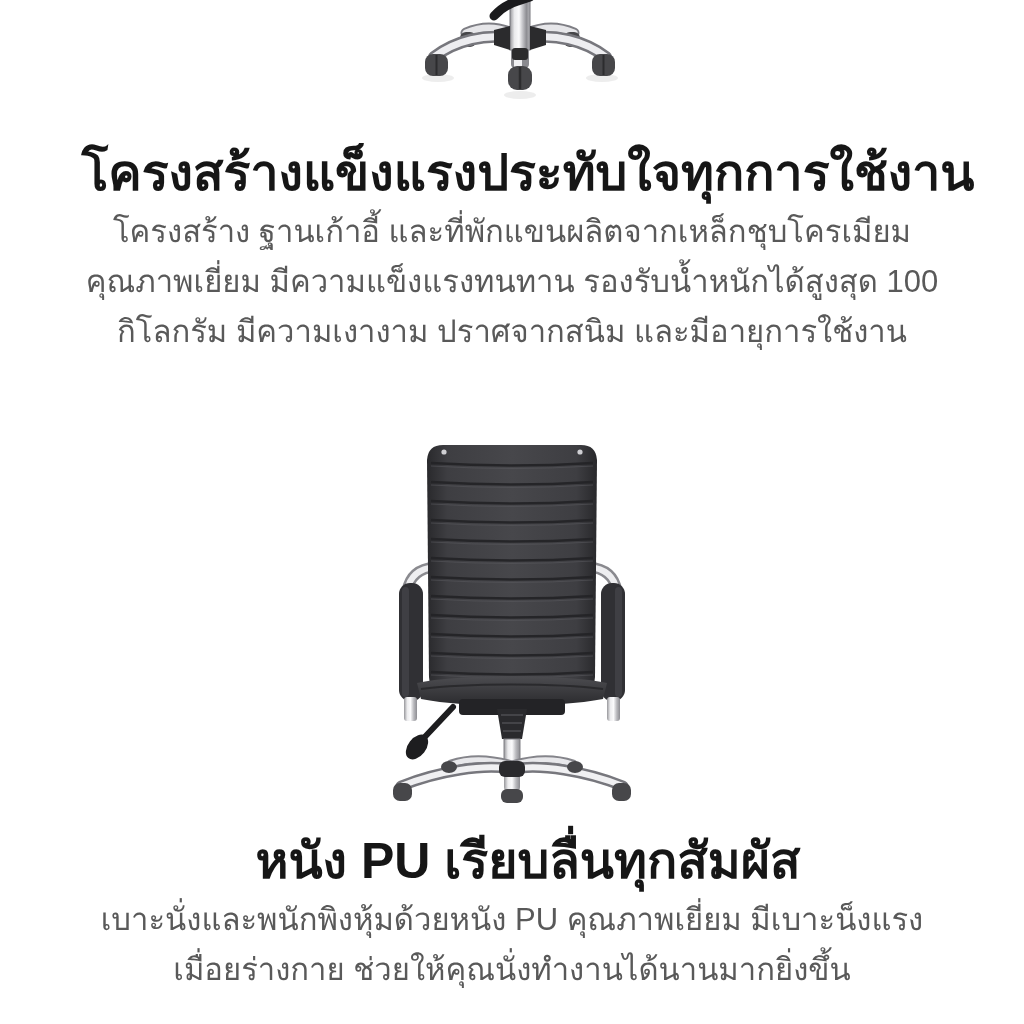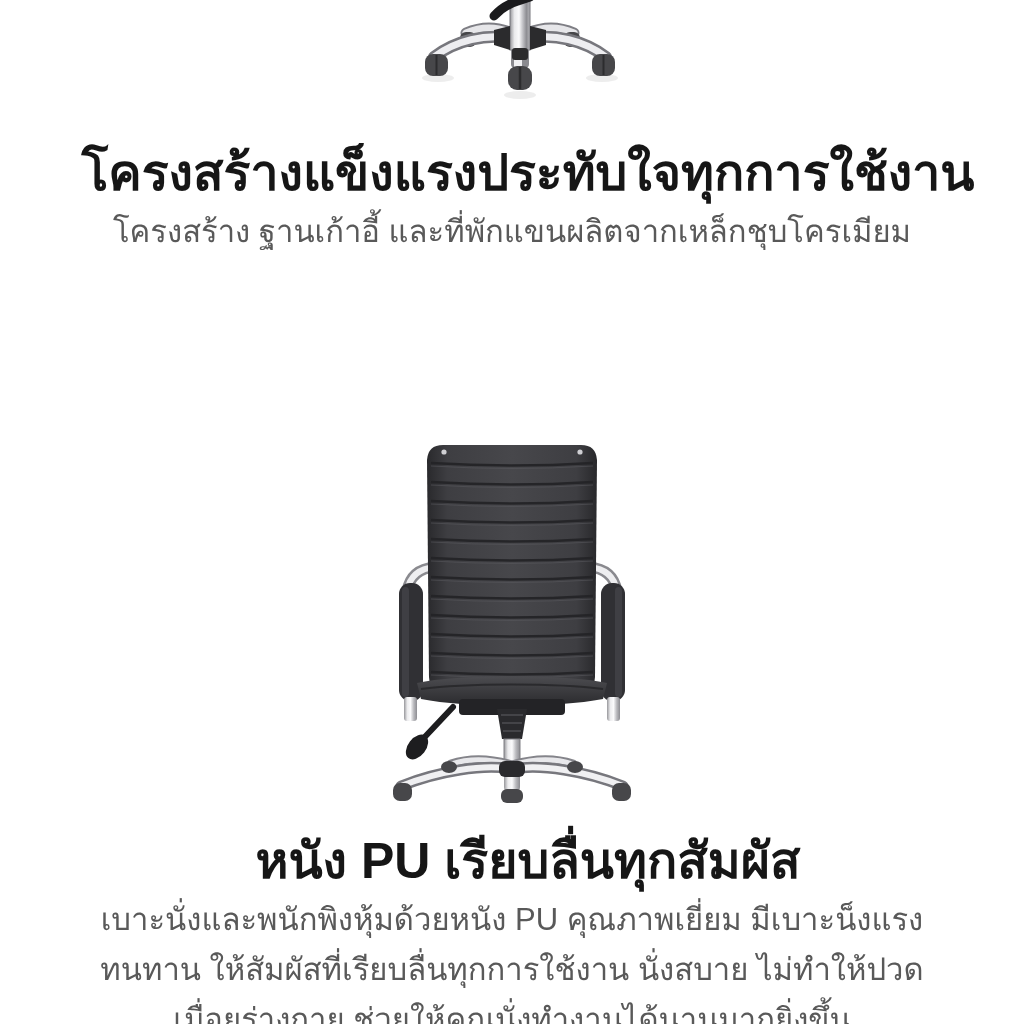--- a/index.html
+++ b/index.html
@@ -95,20 +95,22 @@
         <path d="M156,30 L140,26 L140,50 L156,45 Z" fill="#2b2b2d"></path>
         <rect x="122" y="48" width="16" height="12" rx="3" fill="#2b2b2d"></rect>
       </g>
     </svg>
   </figure>
 
   <h2 class="section-heading heading-structure">โครงสร้างแข็งแรงประทับใจทุกการใช้งาน</h2>
 
   <p class="body-paragraph para-structure">
     <span class="body-line">โครงสร้าง ฐานเก้าอี้ และที่พักแขนผลิตจากเหล็กชุบโครเมียม</span>
+    <span class="body-line">คุณภาพเยี่ยม มีความแข็งแรงทนทาน รองรับน้ำหนักได้สูงสุด 100</span>
+    <span class="body-line">กิโลกรัม มีความเงางาม ปราศจากสนิม และมีอายุการใช้งาน</span>
   </p>
 
   <figure class="chair-photo">
     <svg width="250" height="360" viewBox="0 0 250 360">
       <defs>
         <linearGradient id="lthr" x1="0" y1="0" x2="1" y2="0">
           <stop offset="0" stop-color="#29292c"></stop>
             <stop offset="0.12" stop-color="#3e3e42"></stop>
           <stop offset="0.5" stop-color="#47474b"></stop>
             <stop offset="0.88" stop-color="#3e3e42"></stop>
@@ -217,17 +219,16 @@
         <ellipse cx="62" cy="322" rx="8" ry="6" fill="#47474a"></ellipse>
         <ellipse cx="188" cy="322" rx="8" ry="6" fill="#47474a"></ellipse>
       </g>
     </svg>
   </figure>
 
   <h2 class="section-heading heading-pu">หนัง PU เรียบลื่นทุกสัมผัส</h2>
 
   <p class="body-paragraph para-pu">
     <span class="body-line">เบาะนั่งและพนักพิงหุ้มด้วยหนัง PU คุณภาพเยี่ยม มีเบาะน็งแรง</span>
-    <span class="body-line">ทนทาน ให้สัมผัสที่เรียบลื่นทุกการใช้งาน นั่งสบาย ไม่ทำให้ปวด</span>
     <span class="body-line">เมื่อยร่างกาย ช่วยให้คุณนั่งทำงานได้นานมากยิ่งขึ้น</span>
   </p>
 
 </div>
 
 </body></html>

